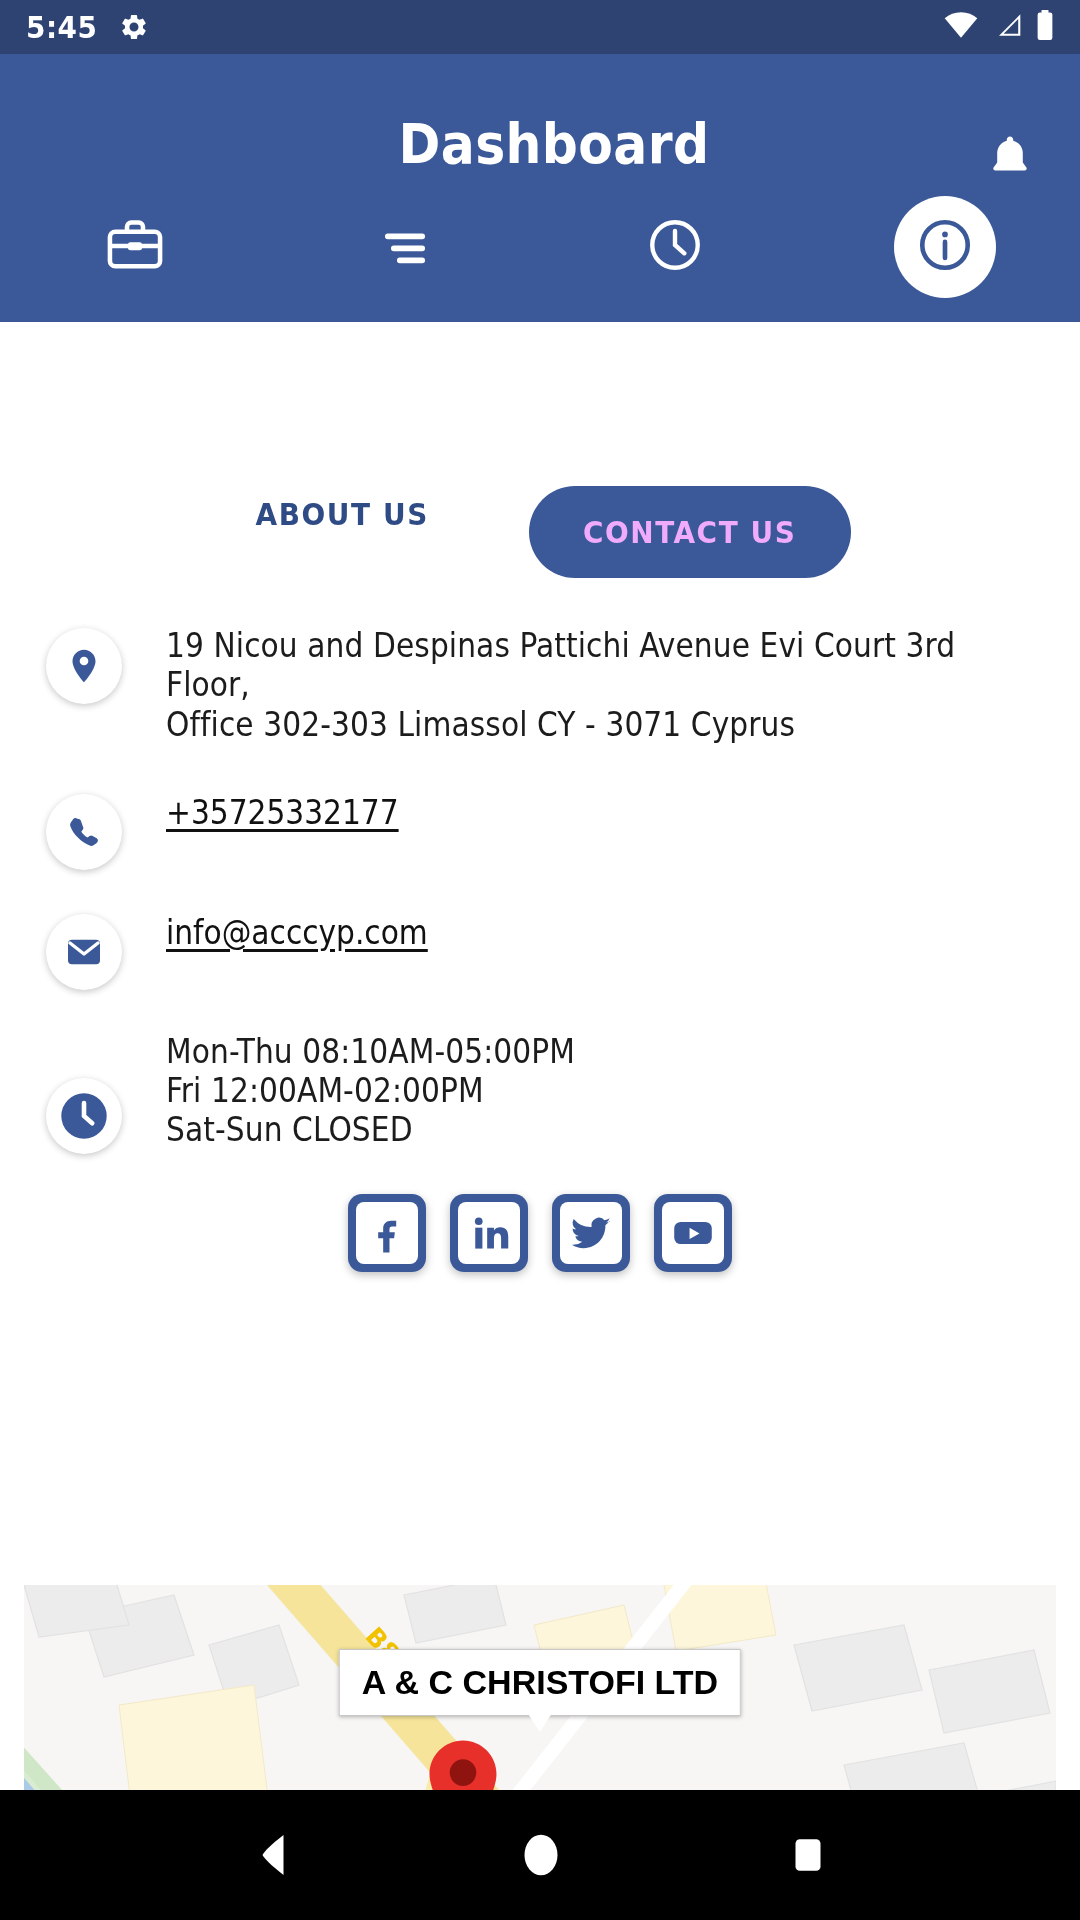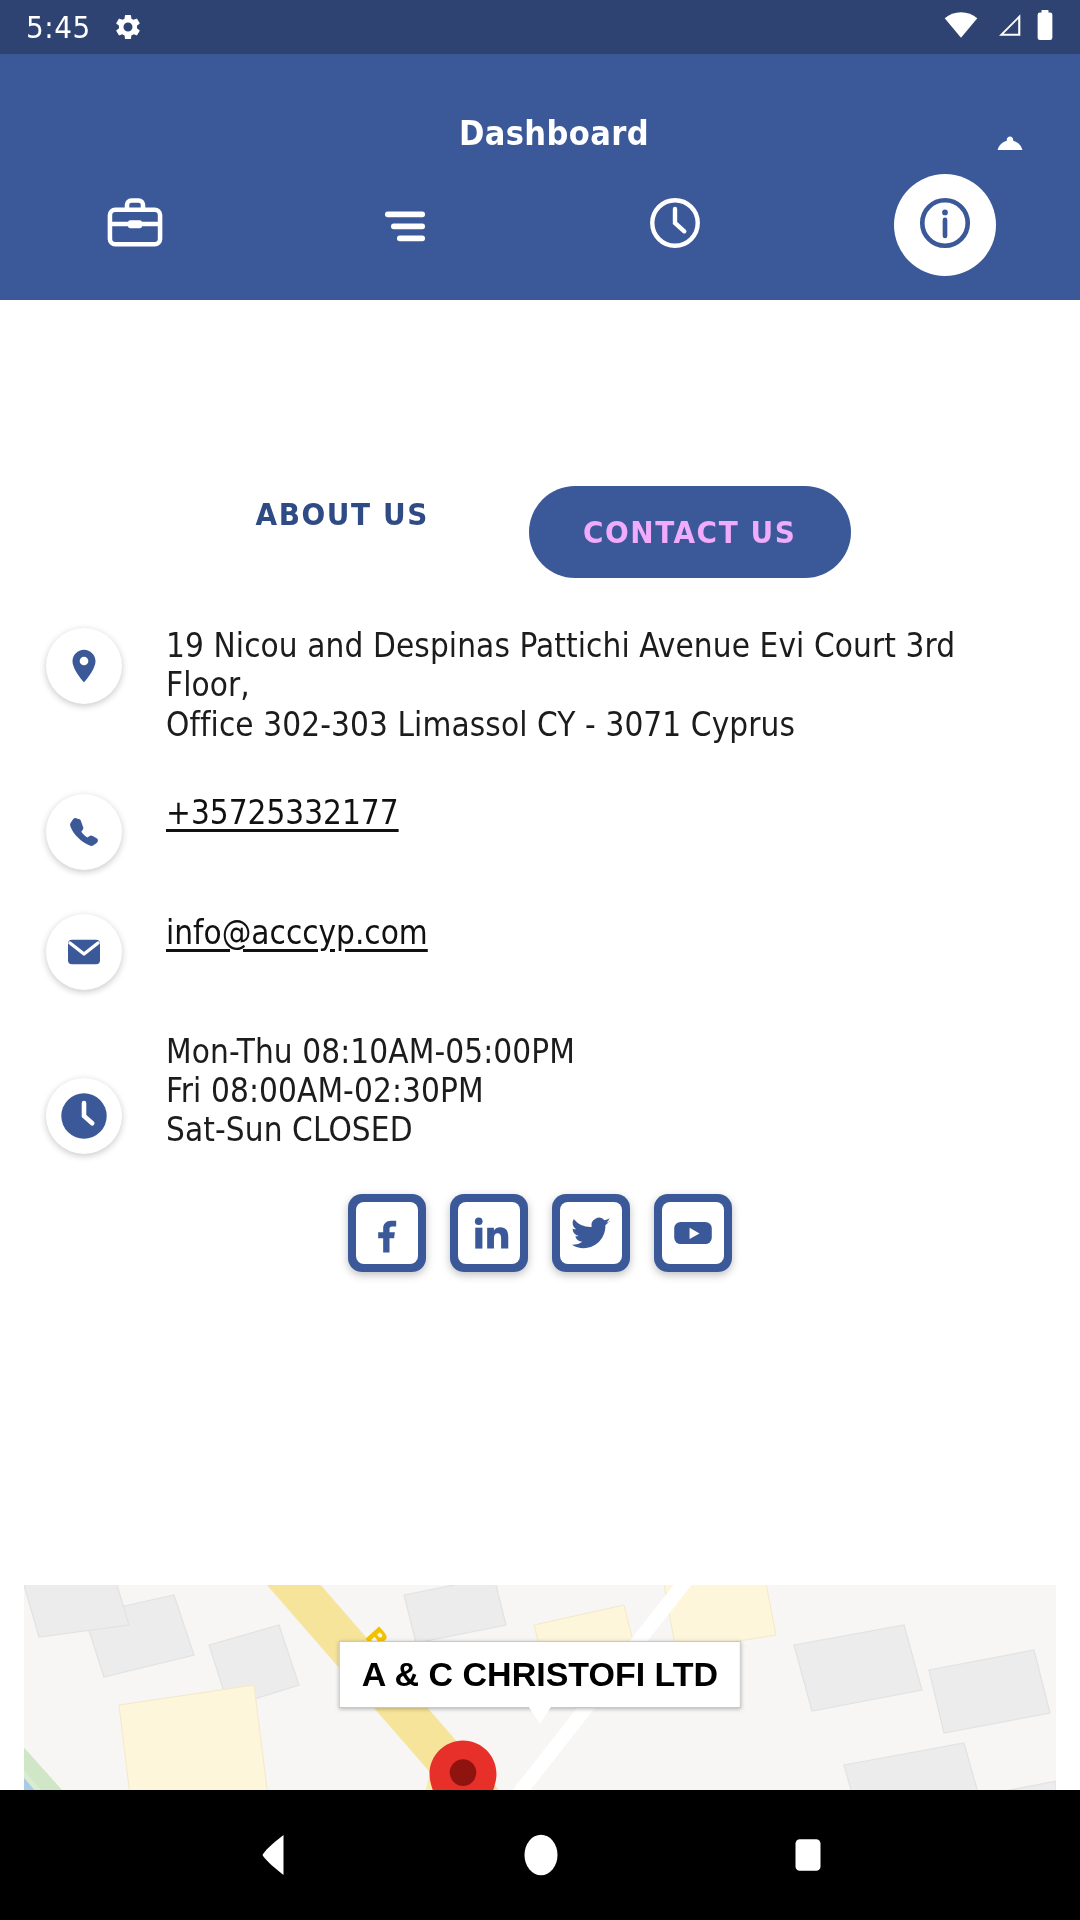--- a/index.html
+++ b/index.html
@@ -9,31 +9,31 @@
     font-family:"DejaVu Sans Condensed","Liberation Sans",sans-serif;
     overflow:hidden;
   }
   #screen { position:relative; width:1080px; height:1920px; background:#ffffff; }
 
   
   .statusbar {
     height:54px; background:#2e4372; color:#fff;
     display:flex; align-items:center; padding:0 26px;
   }
-  .sb-time { font-size:31px; font-weight:400; letter-spacing:.5px; }
+  .sb-time { font-size:31px; font-weight:700; letter-spacing:.5px; }
   .sb-gear { margin-left:22px; display:flex; align-items:center; }
   .sb-right { margin-left:auto; display:flex; align-items:center; gap:13px; }
 
   
   .appbar {
     background:#3b5998; position:relative;
     height:240px; padding-top:6px;
   }
   .appbar-title {
-    text-align:center; color:#fff; font-size:34px; font-weight:700;
+    text-align:center; color:#fff; font-size:56px; font-weight:700;
     letter-spacing:.4px; line-height:1; padding-top:56px;
     font-family:"DejaVu Sans Condensed","Liberation Sans",sans-serif;
     font-stretch:condensed;
     margin-left:28px;
   }
   .bell { position:absolute; right:46px; top:78px; }
 
   
   .iconnav {
     background:#3b5998; display:flex; align-items:center;
@@ -111,21 +111,21 @@
   }
 
   
   .mapwrap {
     position:absolute; left:24px; right:24px; top:1165px; bottom:0;
     overflow:hidden; background:#f6f5f3;
   }
   .map { position:absolute; inset:0; }
   .maplabel {
     position:absolute; left:50%; transform:translateX(-50%);
-    top:56px; background:#fff; border:1px solid #c8c8c8;
+    top:64px; background:#fff; border:1px solid #c8c8c8;
     padding:13px 22px; font-size:34px; font-weight:700;
     color:#000; white-space:nowrap; z-index:6;
     box-shadow:0 1px 4px rgba(0,0,0,.28);
     font-family:"Liberation Sans",sans-serif;
   }
   .maplabel::after {
     content:""; position:absolute; left:50%; bottom:-17px;
     margin-left:-11px; width:0; height:0;
     border-left:11px solid transparent; border-right:11px solid transparent;
     border-top:17px solid #fff;
@@ -281,21 +281,21 @@
 
       <div class="row hours">
         <div class="ico">
           <svg width="58" height="58" viewBox="0 0 24 24">
             <circle cx="12" cy="12" r="9.4" fill="#3b5998"></circle>
             <path d="M12 6.6V12l3.4 3" fill="none" stroke="#fff" stroke-width="1.9" stroke-linecap="round"></path>
           </svg>
         </div>
         <div class="txt">
           <div class="line">Mon-Thu 08:10AM-05:00PM</div>
-          <div class="line">Fri 08:00AM-02:30PM</div>
+          <div class="line">Fri 12:00AM-02:00PM</div>
           <div class="line">Sat-Sun CLOSED</div>
         </div>
       </div>
 
     </div>
 
     <div class="social">
 
       <div class="sq">
         <div class="inner">

